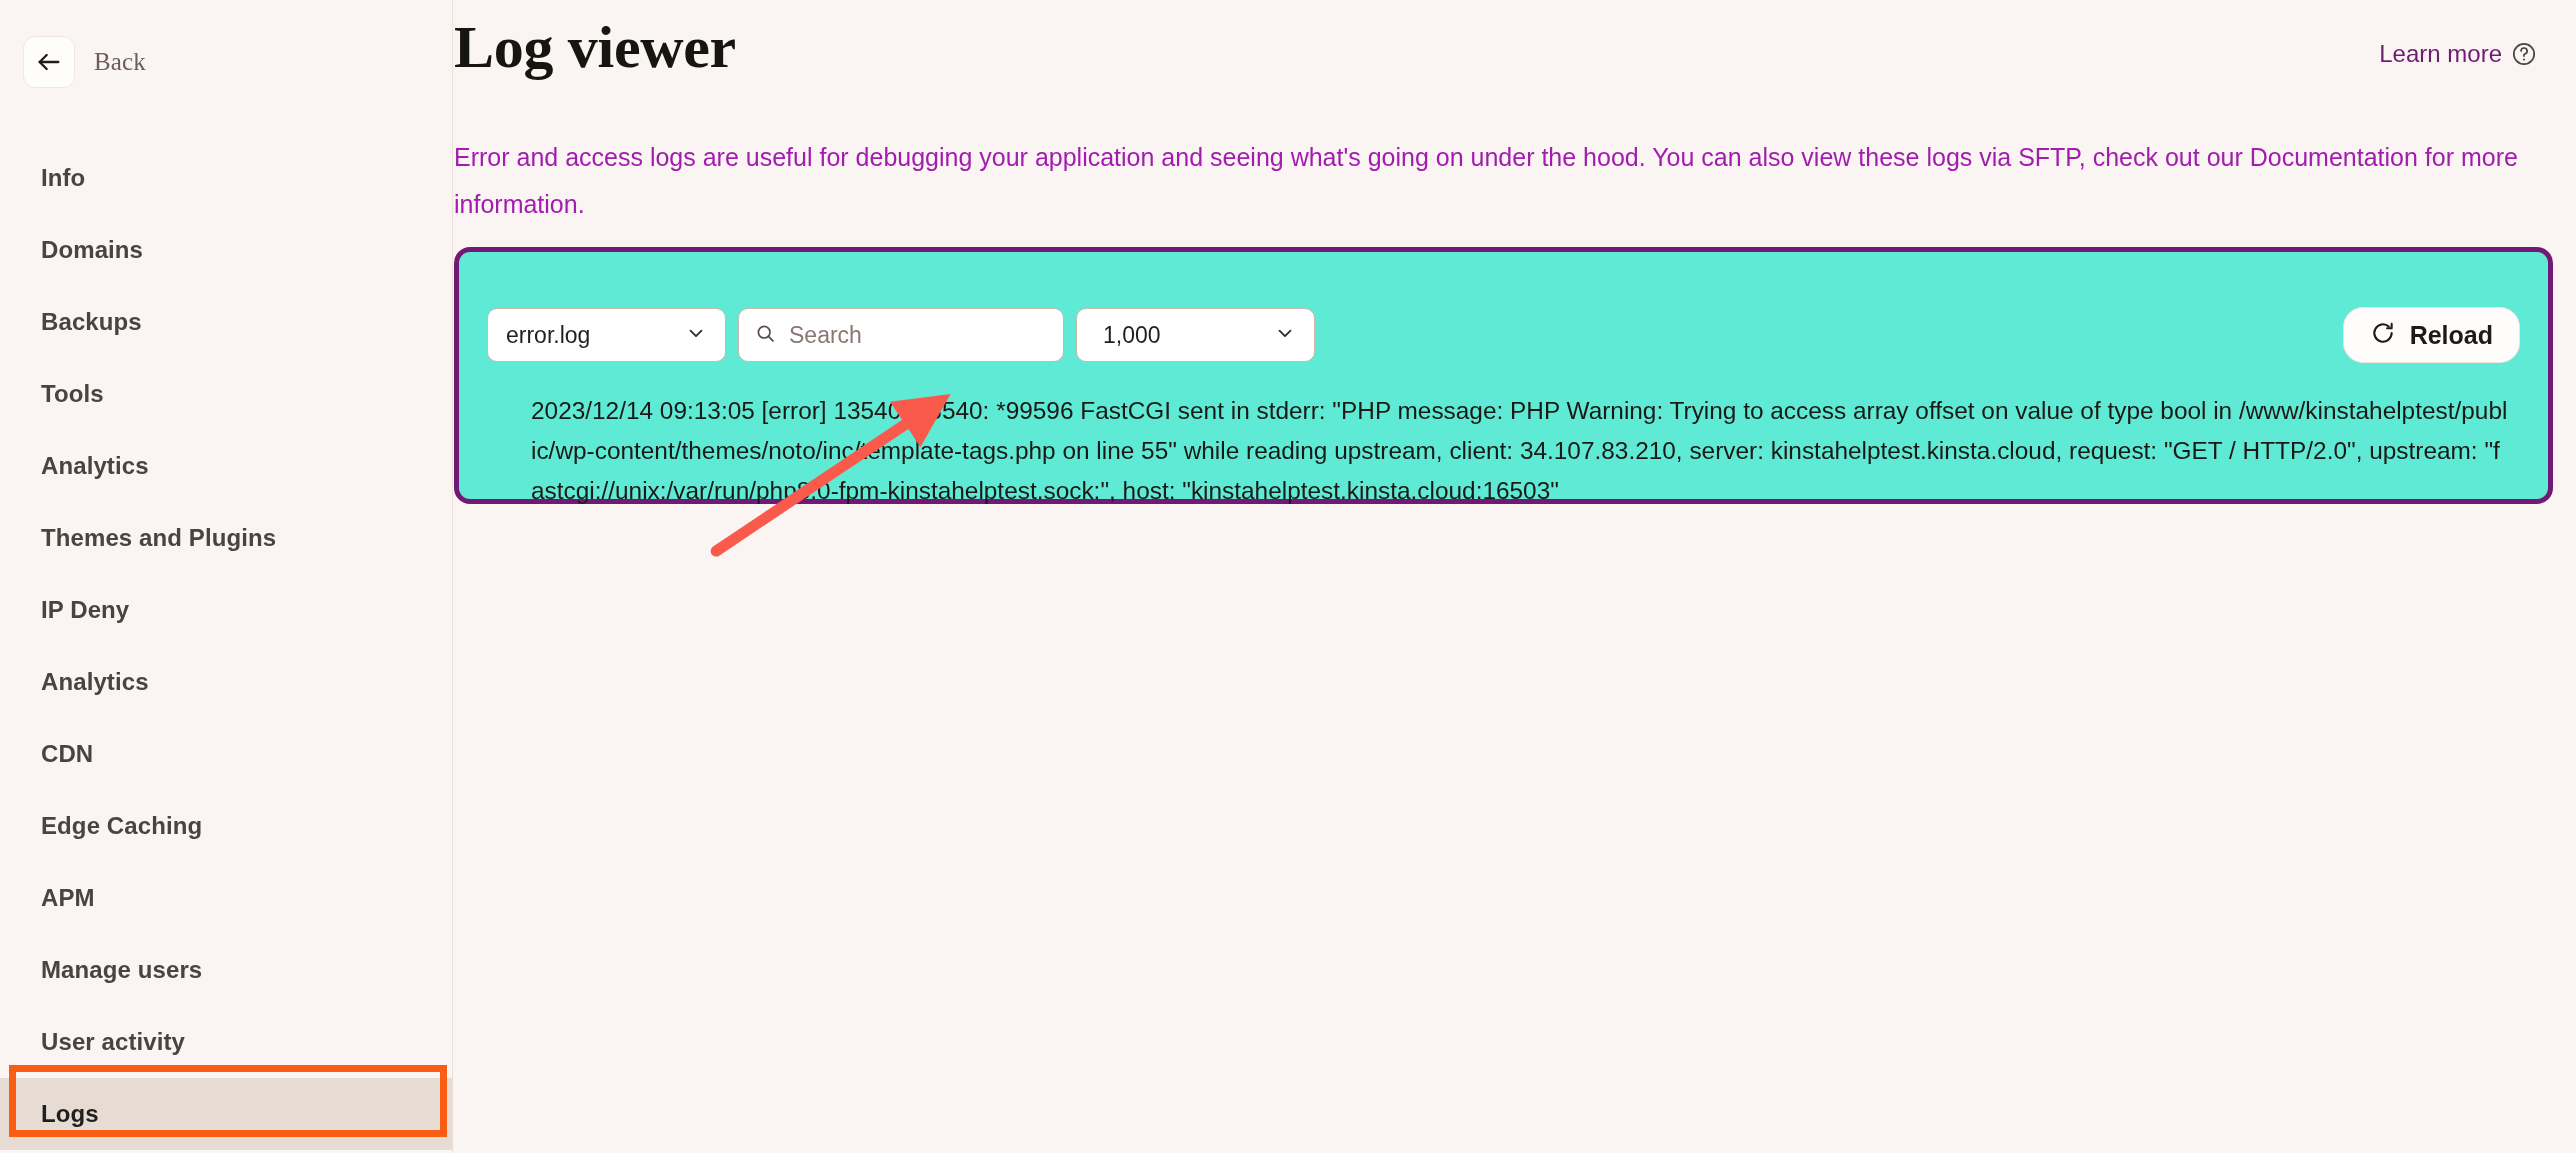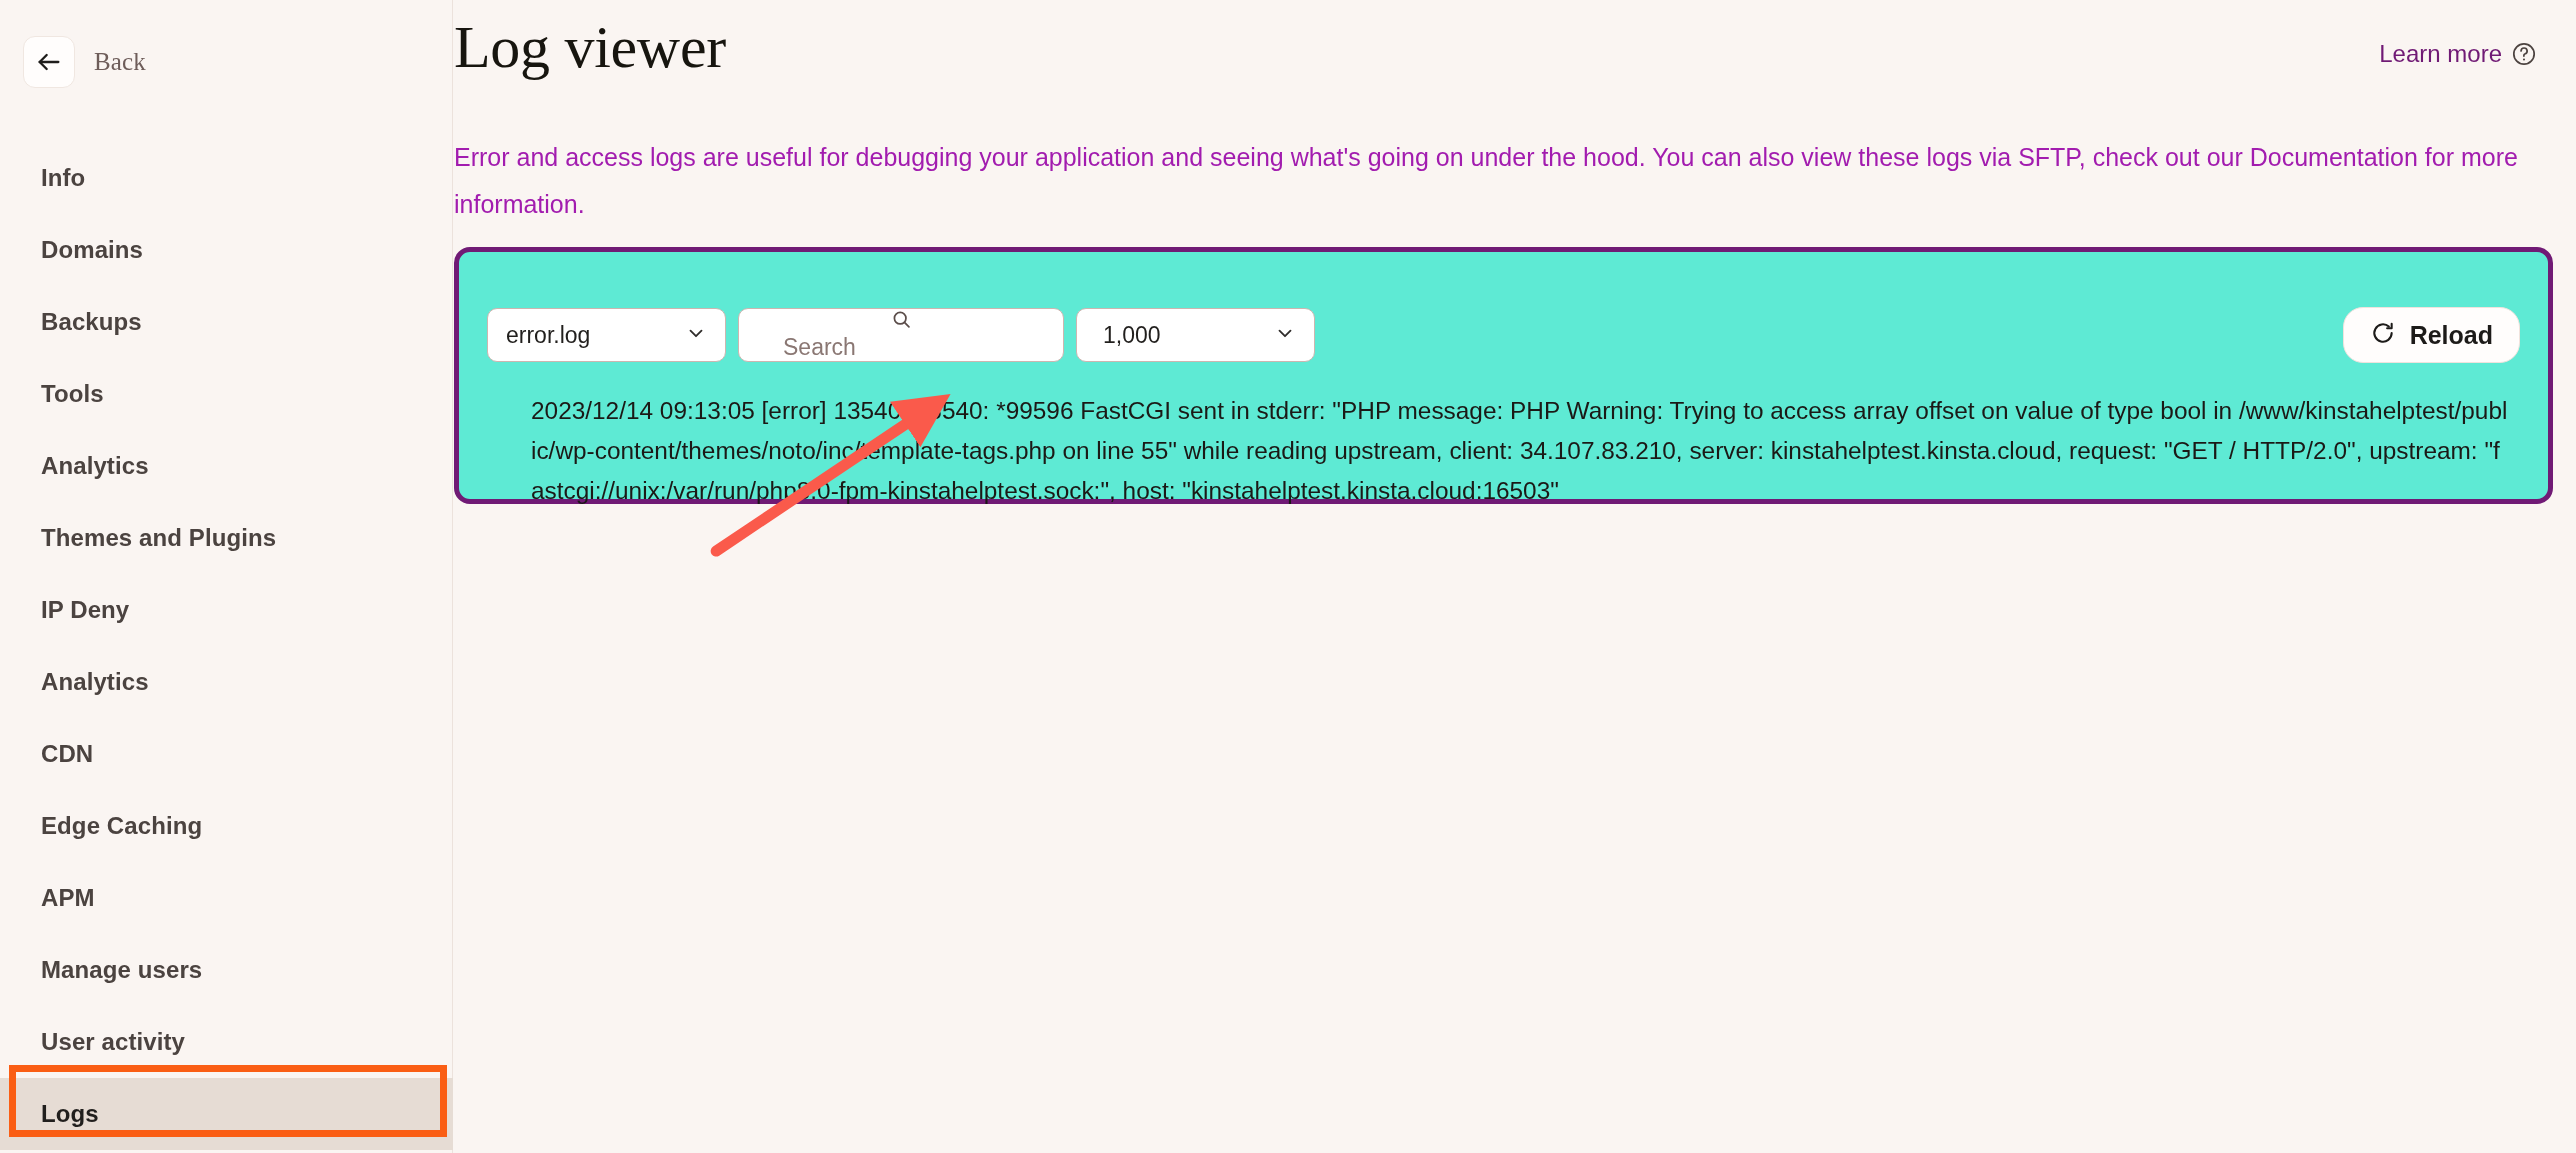--- a/index.html
+++ b/index.html
@@ -99,21 +99,21 @@
     width: 2123px;
     height: 1154px;
   }
 
   #page-title {
     position: absolute;
     left: 1px;
     top: 13px;
     font-family: "Liberation Serif", serif;
     font-size: 60px;
-    font-weight: normal;
+    font-weight: bold;
     color: #17150f;
     letter-spacing: -0.3px;
   }
 
   #learn-more {
     position: absolute;
     right: 39px;
     top: 40px;
     display: flex;
     align-items: center;
@@ -183,21 +183,20 @@
     width: 326px;
     height: 54px;
     border: 1px solid #cdb6b0;
     border-radius: 10px;
     background: #fff;
     display: flex;
     align-items: center;
     padding: 0 16px;
     margin-right: 12px;
     cursor: text;
-    flex-direction: column;
   }
 
   #search-input {
     border: none;
     outline: none;
     background: transparent;
     font-family: "Liberation Sans", sans-serif;
     font-size: 23px;
     color: #211f1d;
     margin-left: 13px;

